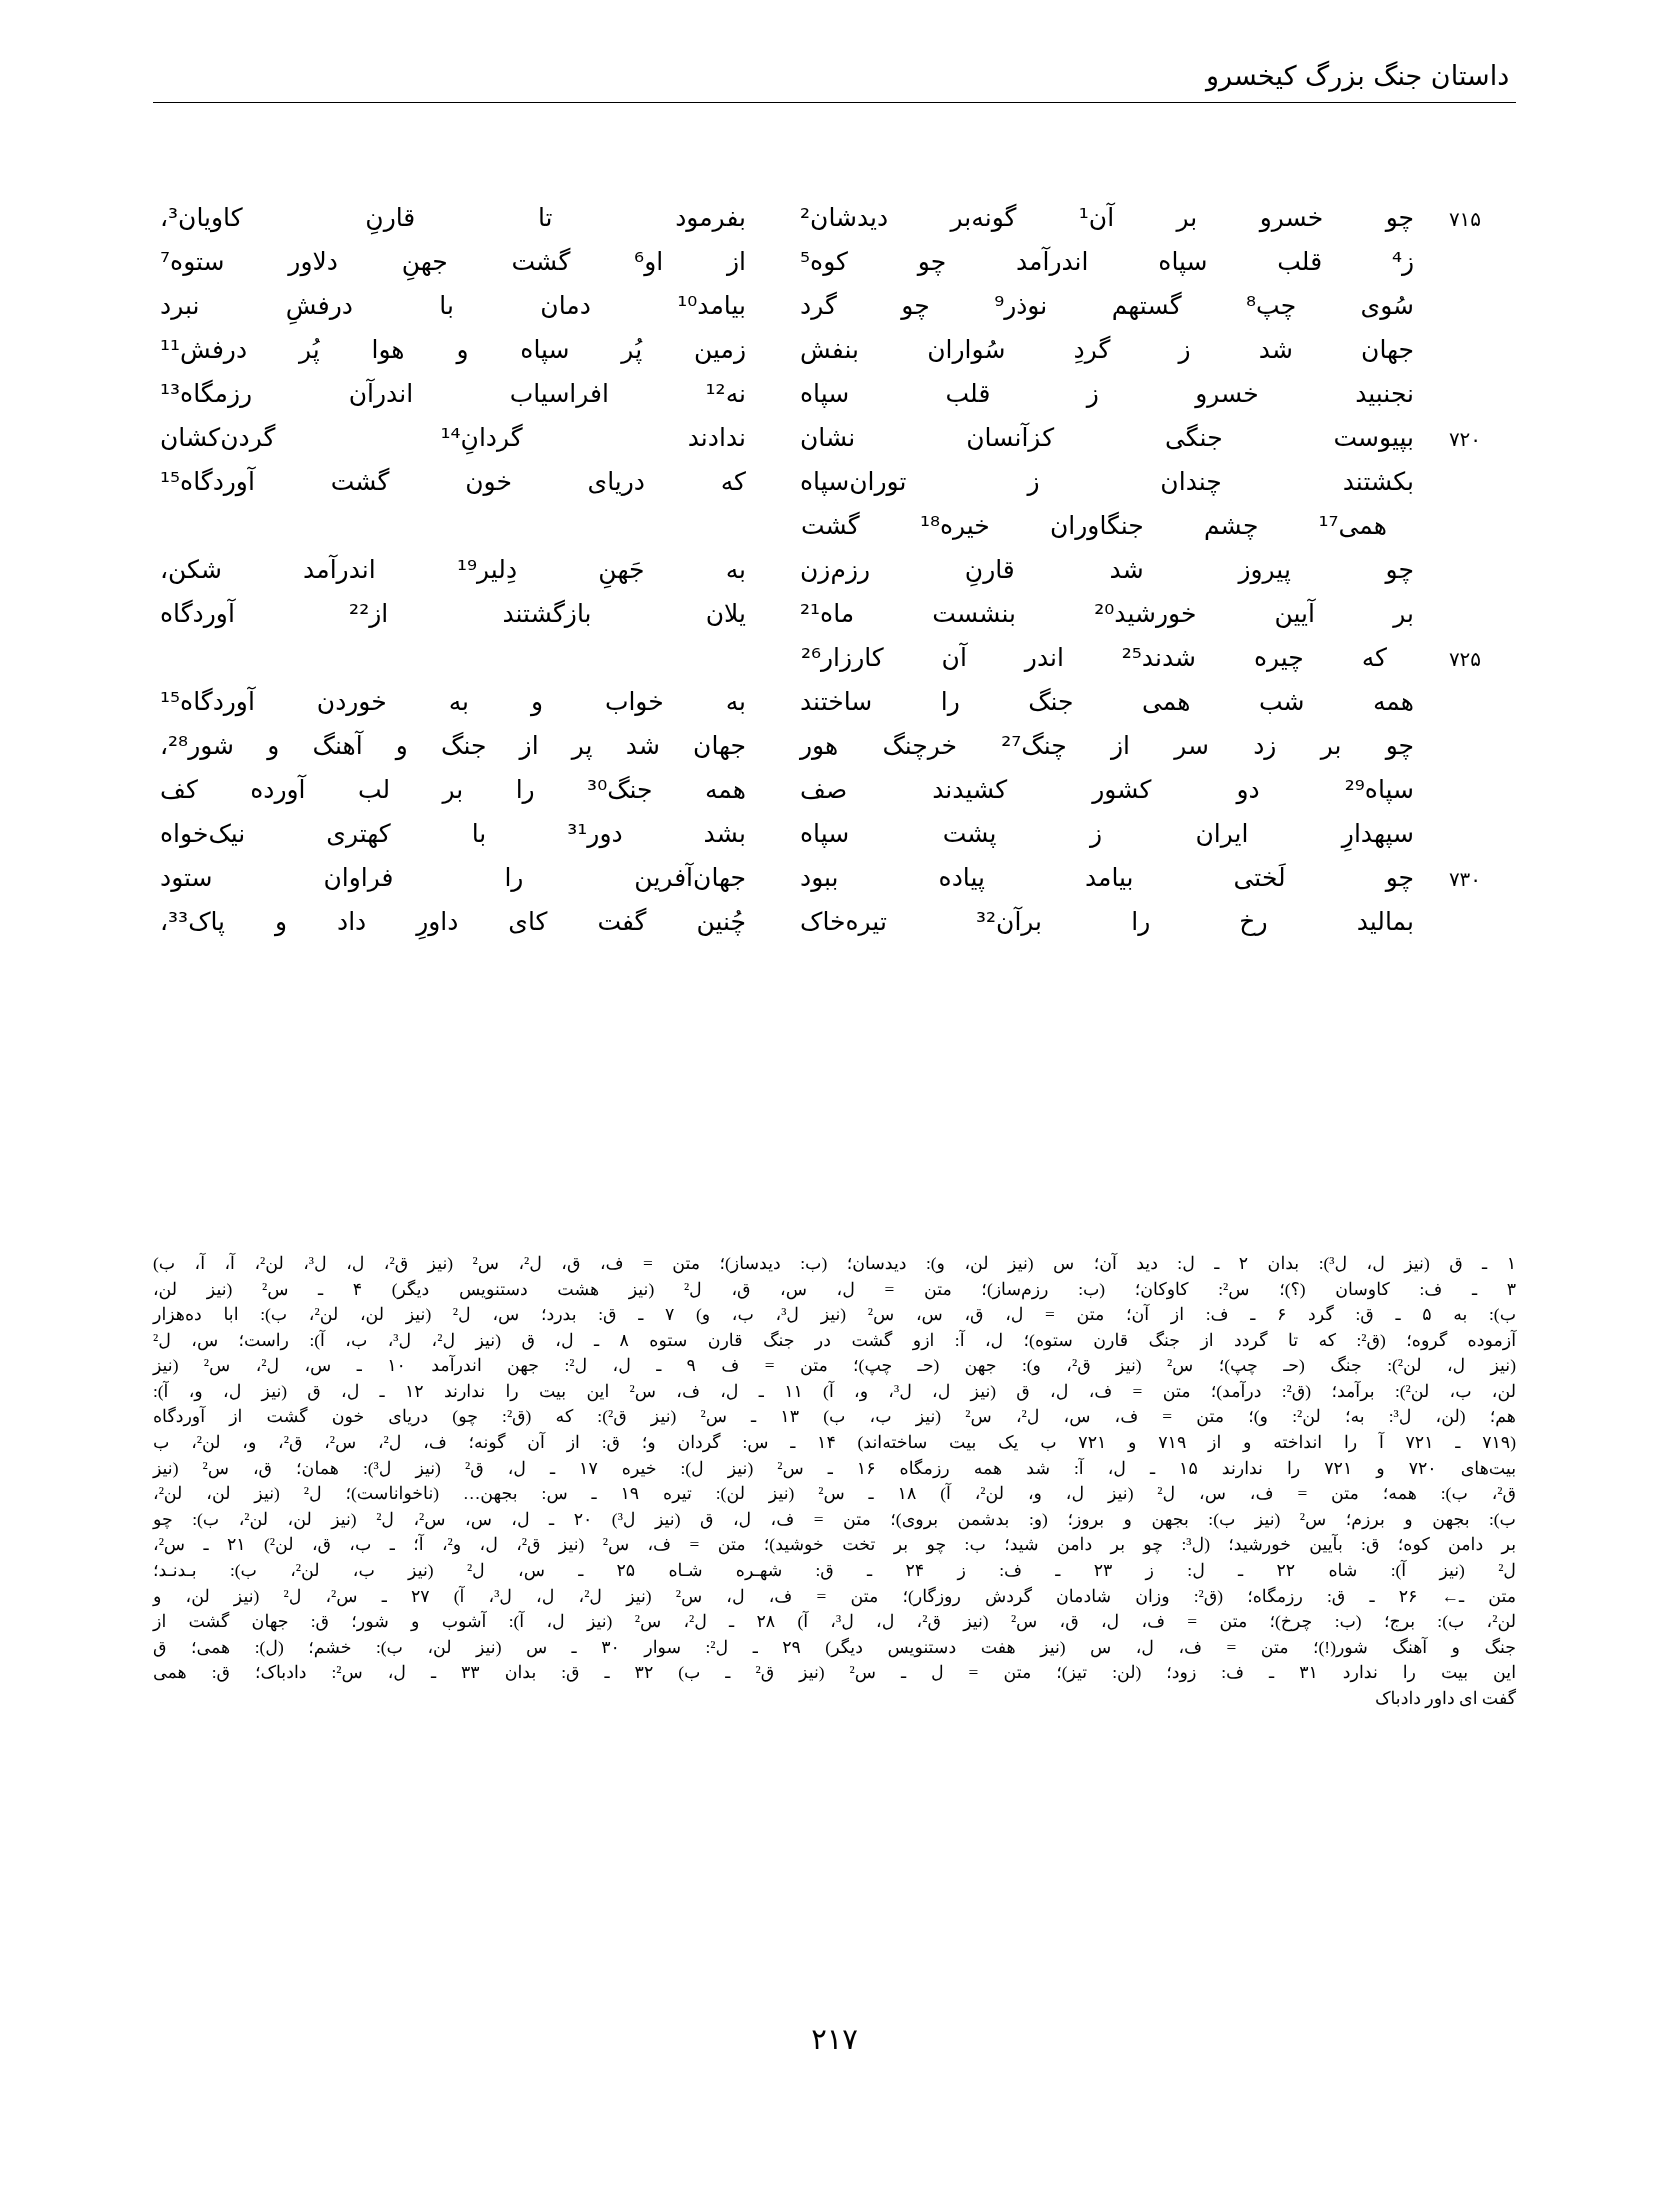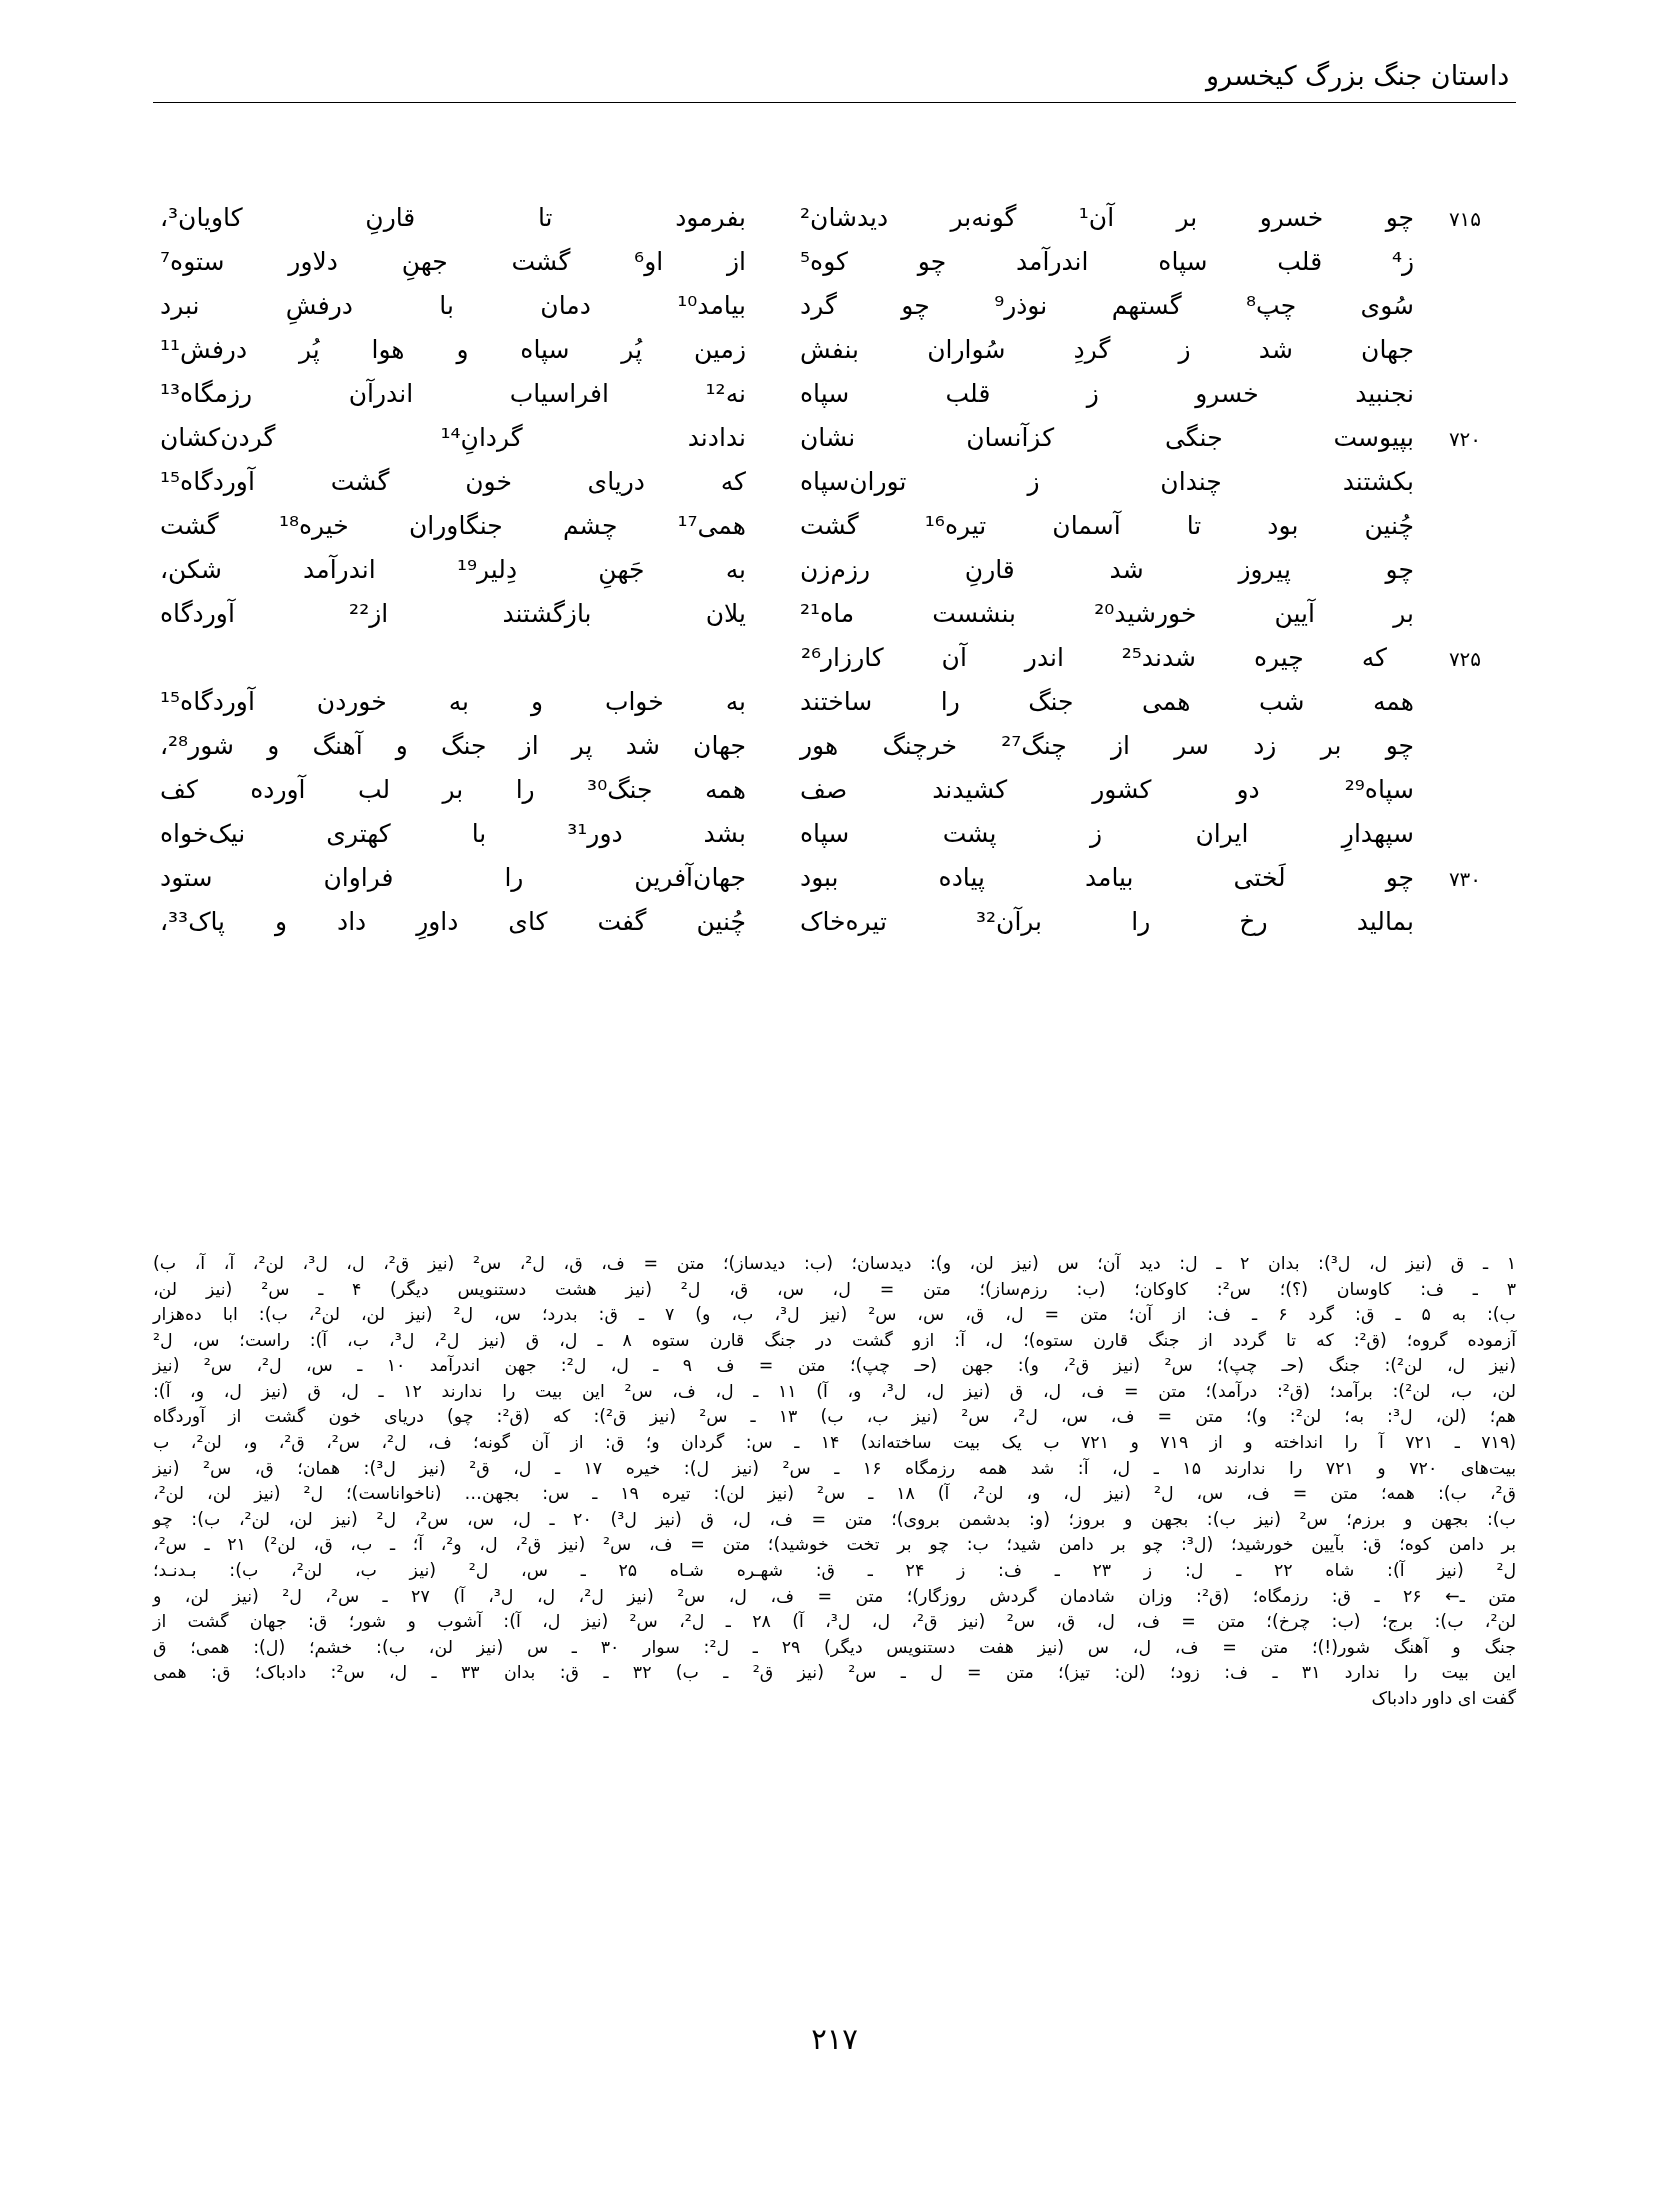--- a/index.html
+++ b/index.html
@@ -83,20 +83,21 @@
   .apparatus {
     position: absolute;
     top: 1251px;
     left: 153px;
     right: 153px;
     font-size: 17.4px;
     line-height: 1.47;
     text-align: justify;
     text-align-last: justify;
     direction: rtl;
+    font-family: Liberation Serif, serif;
   }
   .apparatus p {
     margin: 0 0 0 0;
     padding: 0;
     text-align: justify;
     text-align-last: justify;
   }
   .apparatus p.last {
     text-align-last: right;
   }
@@ -153,21 +154,20 @@
         <div class="hemistich first">بپیوست جنگی کزآنسان نشان</div>
         <div class="hemistich second">ندادند گردانِ¹⁴ گردن‌کشان</div>
       </div>
       <div class="verse-row">
         <div class="num-cell"></div>
         <div class="hemistich first">بکشتند چندان ز توران‌سپاه</div>
         <div class="hemistich second">که دریای خون گشت آوردگاه¹⁵</div>
       </div>
       <div class="verse-row">
         <div class="num-cell"></div>
-        <div class="hemistich first">چُنین بود تا آسمان تیره¹⁶ گشت</div>
         <div class="hemistich second">همی¹⁷ چشم جنگاوران خیره¹⁸ گشت</div>
       </div>
       <div class="verse-row">
         <div class="num-cell"></div>
         <div class="hemistich first">چو پیروز شد قارنِ رزم‌زن</div>
         <div class="hemistich second">به جَهنِ دِلیر¹⁹ اندرآمد شکن،</div>
       </div>
       <div class="verse-row">
         <div class="num-cell"></div>
         <div class="hemistich first">بر آیین خورشید²⁰ بنشست ماه²¹</div>

